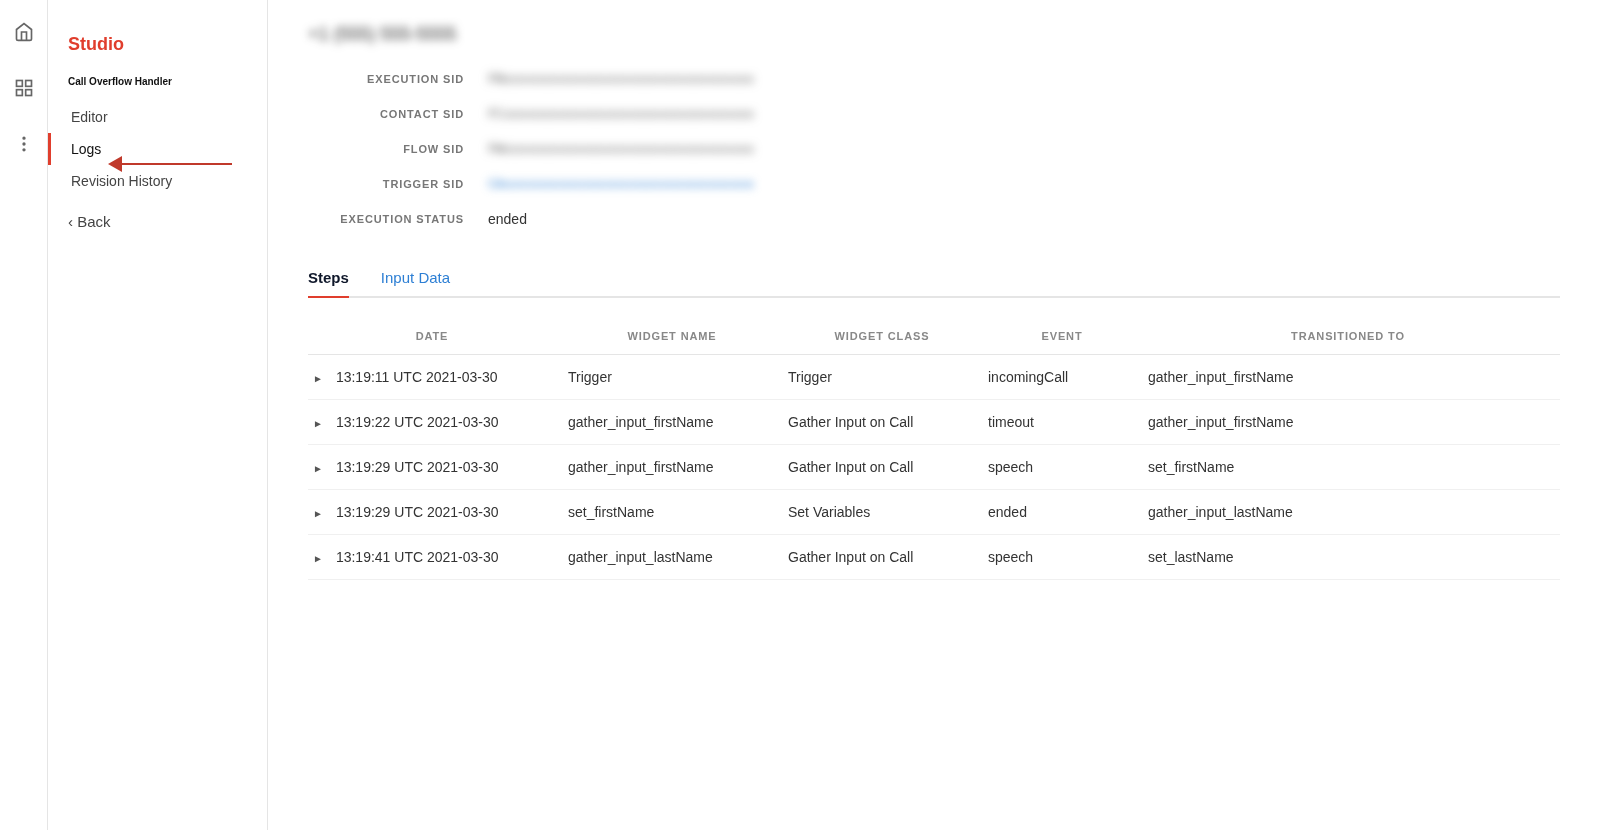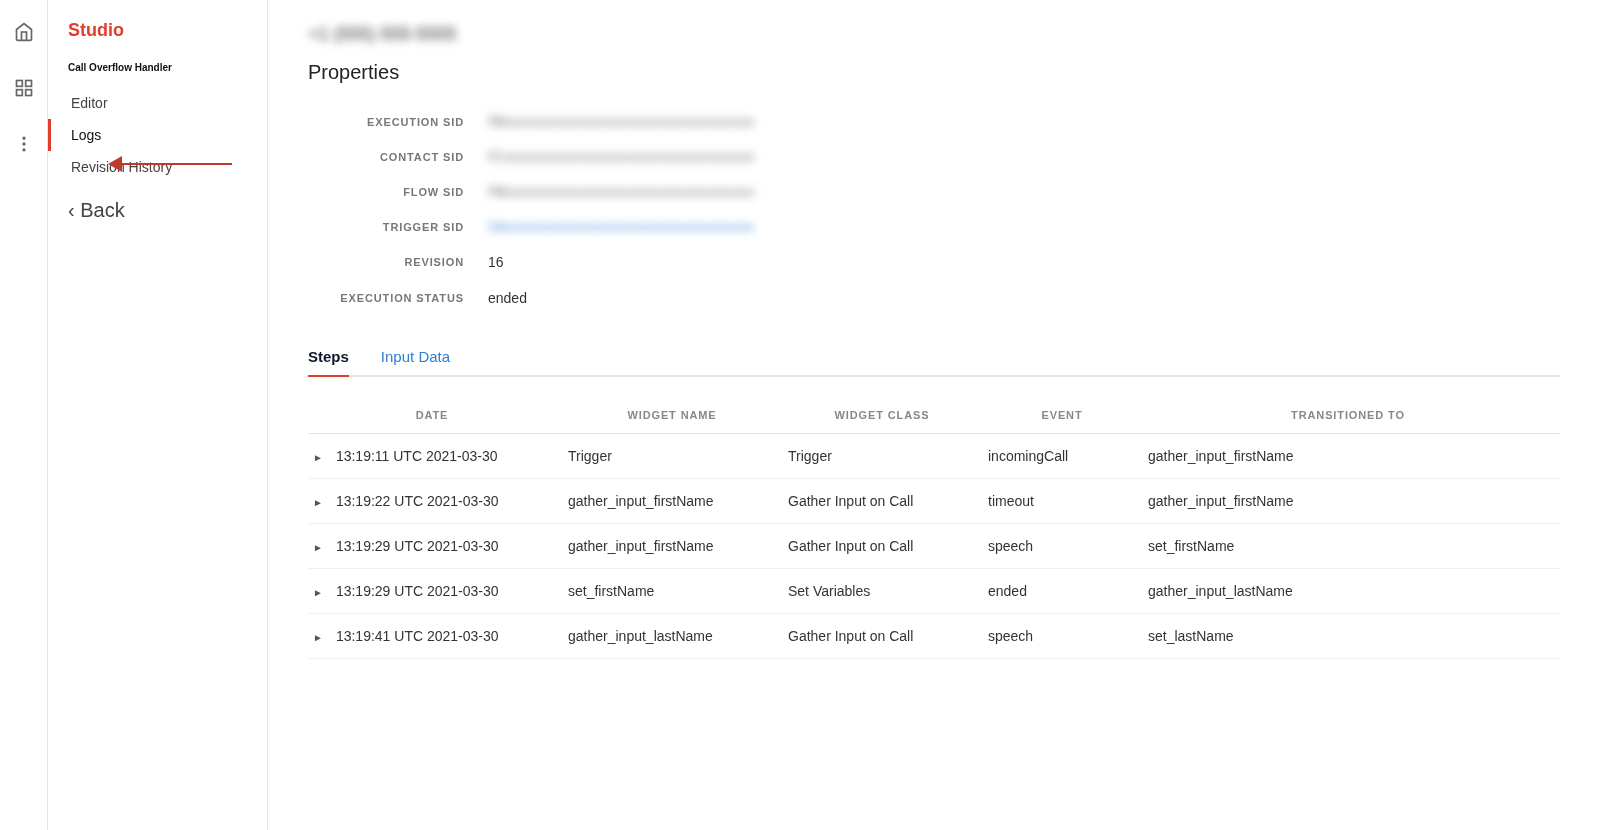--- a/index.html
+++ b/index.html
@@ -26,21 +26,21 @@
       border-radius: 4px;
     }
 
     .sidebar-nav {
       width: 220px;
       min-width: 220px;
       background: #fff;
       border-right: 1px solid #e5e5e5;
       display: flex;
       flex-direction: column;
-      padding-top: 12px;
+      padding-top: 26px;
     }
     .studio-title {
       color: #e03e2d;
       font-size: 18px;
       font-weight: 600;
       padding: 8px 20px 16px;
     }
     .flow-title {
       font-size: 10px;
       font-weight: 600;
@@ -55,21 +55,21 @@
       cursor: pointer;
       border-left: 3px solid transparent;
     }
     .nav-item.active {
       color: #111;
       border-left: 3px solid #e03e2d;
       font-weight: 400;
     }
     .back-link {
       padding: 8px 20px;
-      font-size: 20px;
+      font-size: 15px;
       color: #444;
       cursor: pointer;
       margin-top: 8px;
     }
 
     
     .arrow-annotation {
       position: absolute;
       left: 108px;
       top: 156px;
@@ -255,42 +255,37 @@
 
 <div class="arrow-annotation">
   <div class="arrow-head"></div>
   <div class="arrow-line"></div>
 </div>
 
 <div class="main-content">
 
   <div class="phone-number">+1 (555) 555-5555</div>
 
-  <div class="properties-title">Properties</div>
 
   <div class="properties-table">
     <div class="prop-row">
       <div class="prop-label">EXECUTION SID</div>
       <div class="prop-value blurred">FNxxxxxxxxxxxxxxxxxxxxxxxxxxxxxxxx</div>
     </div>
     <div class="prop-row">
       <div class="prop-label">CONTACT SID</div>
       <div class="prop-value blurred">FCxxxxxxxxxxxxxxxxxxxxxxxxxxxxxxxx</div>
     </div>
     <div class="prop-row">
       <div class="prop-label">FLOW SID</div>
       <div class="prop-value blurred">FWxxxxxxxxxxxxxxxxxxxxxxxxxxxxxxxx</div>
     </div>
     <div class="prop-row">
       <div class="prop-label">TRIGGER SID</div>
       <div class="prop-value link-blue">CAxxxxxxxxxxxxxxxxxxxxxxxxxxxxxxxx</div>
-    </div>
-    <div class="prop-row">
-      <div class="prop-label">REVISION</div>
-      <div class="prop-value">16</div>
     </div>
     <div class="prop-row">
       <div class="prop-label">EXECUTION STATUS</div>
       <div class="prop-value">ended</div>
     </div>
   </div>
 
   <div class="tabs">
     <div class="tab active">Steps</div>
     <div class="tab link-style">Input Data</div>

